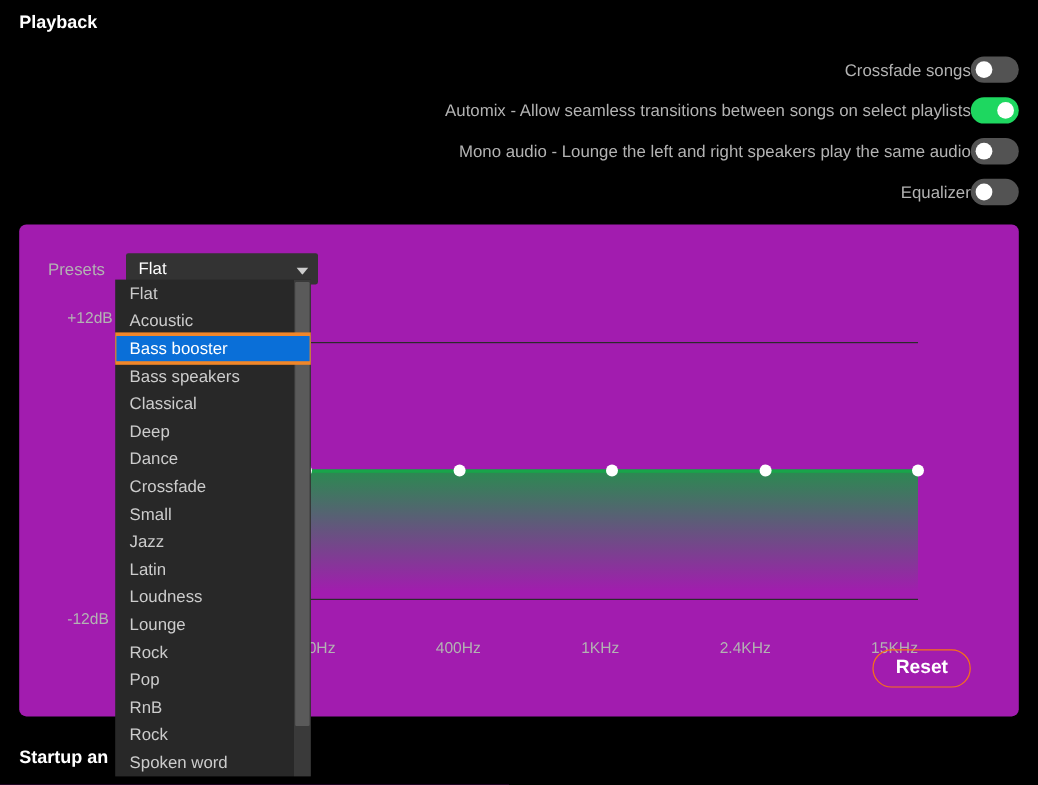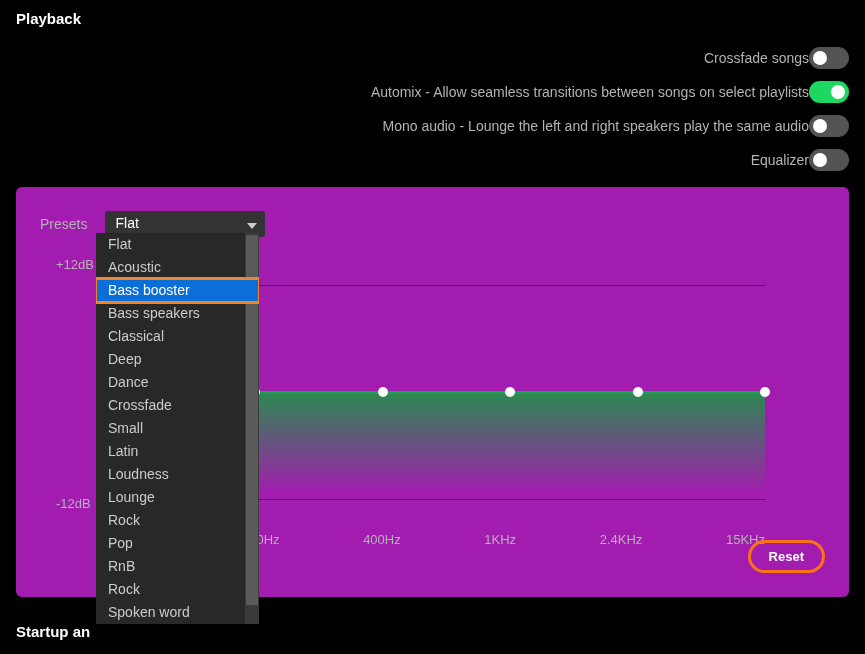--- a/index.html
+++ b/index.html
@@ -135,21 +135,21 @@
     bottom: 70px;
   }
   .y-top, .y-bot {
     position: absolute;
     left: 16px;
     font-size: 13px;
     color: #b3b3b3;
     font-weight: 400;
   }
   .y-top { top: 0; }
-  .y-bot { bottom: 16px; text-align: center; }
+  .y-bot { bottom: 4px; text-align: center; }
   .plot {
     position: absolute;
     left: 88px;
     right: 60px;
     top: 8px;
     bottom: 8px;
   }
   .grid-h {
     position: absolute;
     left: 0; right: 0;
@@ -185,27 +185,27 @@
     left: 112px;
     right: 84px;
     bottom: 50px;
     display: flex;
     justify-content: space-between;
     font-size: 13px;
     color: #b3b3b3;
   }
   .reset-btn {
     position: absolute;
-    right: 24px;
+    right: 40px;
     bottom: 24px;
     background: transparent;
-    border: 3px solid #f97316;
+    border: 1px solid #f97316;
     color: #fff;
     font-weight: 700;
-    font-size: 13px;
+    font-size: 16px;
     padding: 6px 18px;
     border-radius: 20px;
     cursor: pointer;
   }
   .next-section {
     color: #fff;
     font-weight: 700;
     font-size: 15px;
     margin-top: 26px;
   }
@@ -260,20 +260,21 @@
     <div class="dropdown-inner" id="dd-list">
         <div class="dd-item">Flat</div>
         <div class="dd-item">Acoustic</div>
         <div class="dd-item highlighted">Bass booster</div>
         <div class="dd-item">Bass speakers</div>
         <div class="dd-item">Classical</div>
         <div class="dd-item">Deep</div>
         <div class="dd-item">Dance</div>
         <div class="dd-item">Crossfade</div>
         <div class="dd-item">Small</div>
+        <div class="dd-item">Jazz</div>
         <div class="dd-item">Latin</div>
         <div class="dd-item">Loudness</div>
         <div class="dd-item">Lounge</div>
         <div class="dd-item">Rock</div>
         <div class="dd-item">Pop</div>
         <div class="dd-item">RnB</div>
         <div class="dd-item">Rock</div>
         <div class="dd-item">Spoken word</div>
       </div>
     <div class="dd-scrollbar">

